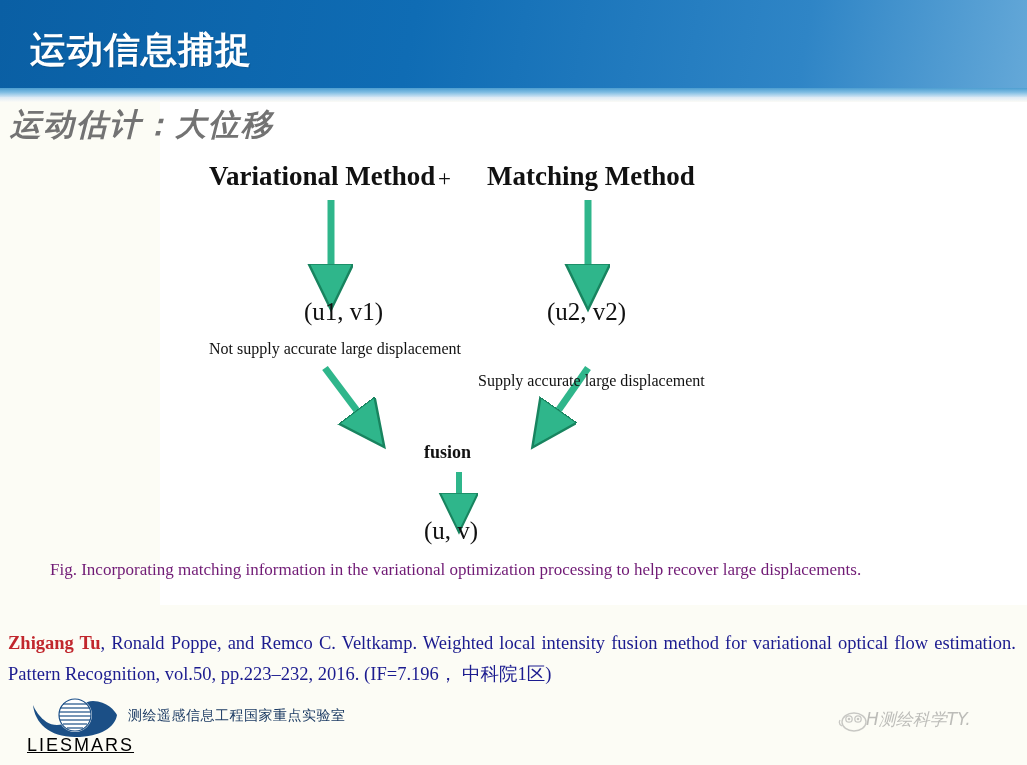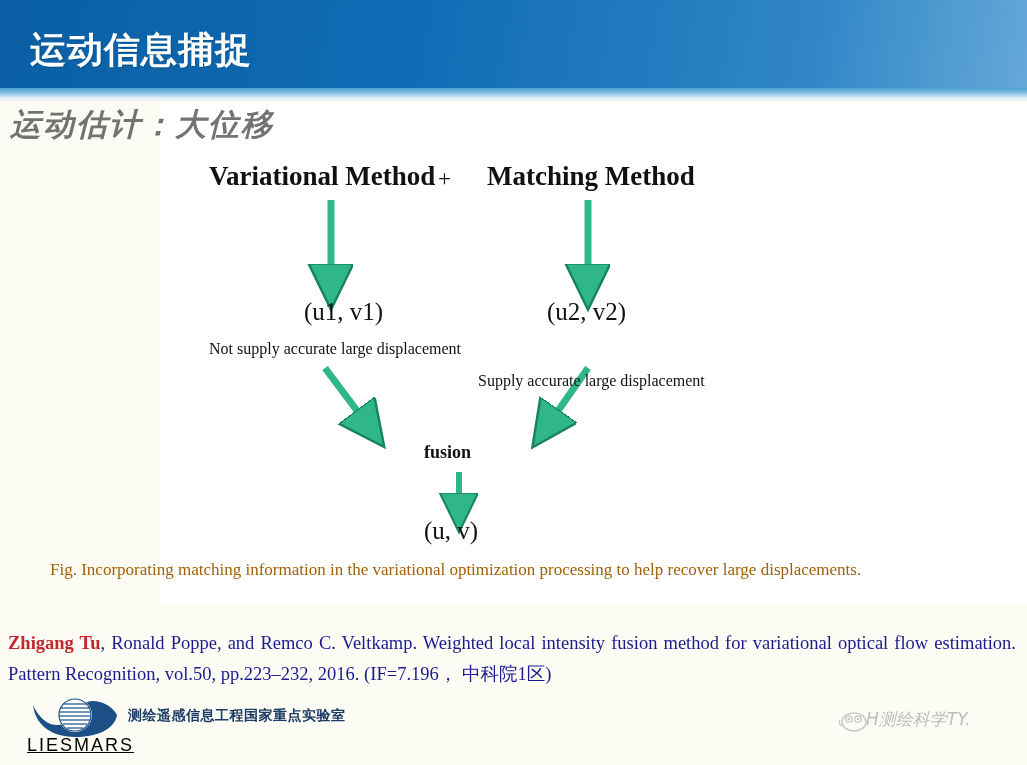--- a/index.html
+++ b/index.html
@@ -125,21 +125,21 @@
   }
 
   
   .caption {
     position: absolute;
     left: 50px;
     top: 560px;
     width: 940px;
     font-family: "Liberation Serif", serif;
     font-size: 17px;
-    color: #a16207;
+    color: #701a75;
     white-space: nowrap;
   }
 
   
   .citation {
     position: absolute;
     left: 8px;
     top: 628px;
     width: 1008px;
     font-family: "Liberation Serif", serif;
@@ -179,21 +179,21 @@
     font-size: 18px;
     letter-spacing: 2px;
     color: #000000;
     text-decoration: underline;
   }
   .lab-name {
     position: absolute;
     left: 128px;
     top: 707px;
     font-family: "DejaVu Sans", sans-serif;
-    font-weight: bold;
+    font-weight: normal;
     font-size: 14px;
     color: #1b3a63;
     letter-spacing: 0.5px;
     white-space: nowrap;
   }
   .watermark {
     position: absolute;
     left: 838px;
     top: 704px;
     width: 180px;

